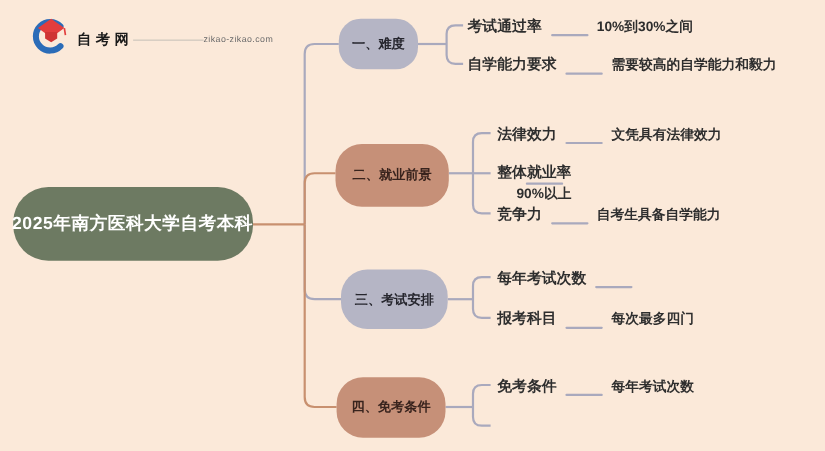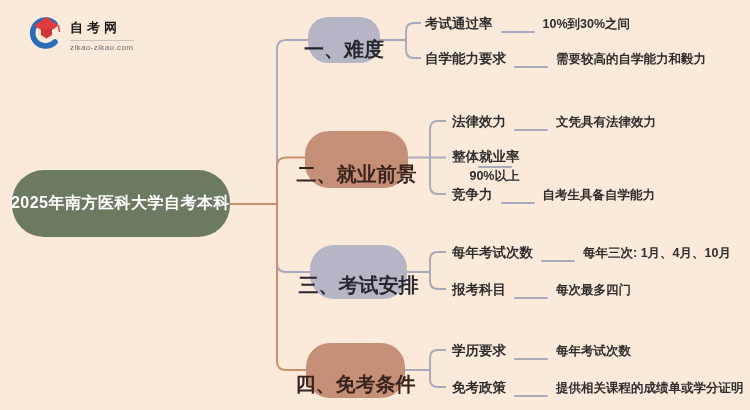--- a/index.html
+++ b/index.html
@@ -13,41 +13,41 @@
   #canvas { position:absolute; inset:0; width:750px; height:410px; }
 
   
   #wires { position:absolute; left:0; top:0; width:750px; height:410px; }
   #wires path { fill:none; stroke-width:2; }
   .lav-stroke { stroke:var(--lavender_line,#a9a9bd); }
   .tan-stroke { stroke:var(--tan_line,#c8906f); }
 
   
   .logo { position:absolute; left:26px; top:15px; display:flex; align-items:center; gap:8px; }
-  .logo-text { display:flex; flex-direction:column; align-items:flex-start; }
+  .logo-text { display:flex; flex-direction:row; align-items:center; }
   .logo-name { font-size:13px; font-weight:700; color:#1b1b1b; letter-spacing:4px; white-space:nowrap; }
   .logo-divider { width:64px; height:1px; background:#c9c2b9; margin:3px 0 2px; }
   .logo-url { font-size:8px; color:#6b6b6b; letter-spacing:0.4px; }
 
   
   .root-node {
     position:absolute; left:12px; top:170px; width:218px; height:67px;
     background:var(--root_bg,#6d7a62); border-radius:32px;
     display:flex; align-items:center; justify-content:flex-end;
   }
   .root-node span {
     color:var(--root_text,#fff); font-size:16px; font-weight:700;
     letter-spacing:0.5px; white-space:nowrap;
   }
 
   
   .cat-node {
     position:absolute; border-radius:24px;
-    display:flex; align-items:flex-end; justify-content:center;
-    font-weight:700; font-size:20px; white-space:nowrap;
+    display:flex; align-items:center; justify-content:center;
+    font-weight:700; font-size:12px; white-space:nowrap;
   }
   .cat-lavender { background:var(--lavender,#b5b5c5); color:var(--node_text_dark,#26262e); }
   .cat-tan      { background:var(--tan,#c69078);      color:var(--node_text_tan,#38231d); }
   #cat-1 { left:308px; top:17px;  width:72px;  height:46px; border-radius:20px; }
   #cat-2 { left:305px; top:131px; width:103px; height:57px; }
   #cat-3 { left:310px; top:245px; width:97px;  height:54px; }
   #cat-4 { left:306px; top:343px; width:99px;  height:55px; }
 
   
   .leaf-row {
@@ -151,32 +151,26 @@
   </div>
   <div id="r-2-2" class="leaf-row">
     <span class="leaf-label">竞争力</span>
     <span class="leaf-line"></span>
     <span class="leaf-value">自考生具备自学能力</span>
   </div>
 
   <div id="r-3-0" class="leaf-row">
     <span class="leaf-label">每年考试次数</span>
     <span class="leaf-line"></span>
-    <span class="leaf-value">每年三次: 1月、4月、10月</span>
   </div>
   <div id="r-3-1" class="leaf-row">
     <span class="leaf-label">报考科目</span>
     <span class="leaf-line"></span>
     <span class="leaf-value">每次最多四门</span>
   </div>
 
   <div id="r-4-0" class="leaf-row">
-    <span class="leaf-label">学历要求</span>
+    <span class="leaf-label">免考条件</span>
     <span class="leaf-line"></span>
     <span class="leaf-value">每年考试次数</span>
-  </div>
-  <div id="r-4-1" class="leaf-row">
-    <span class="leaf-label">免考政策</span>
-    <span class="leaf-line"></span>
-    <span class="leaf-value">提供相关课程的成绩单或学分证明</span>
   </div>
 
 </div>
 
 </body></html>

